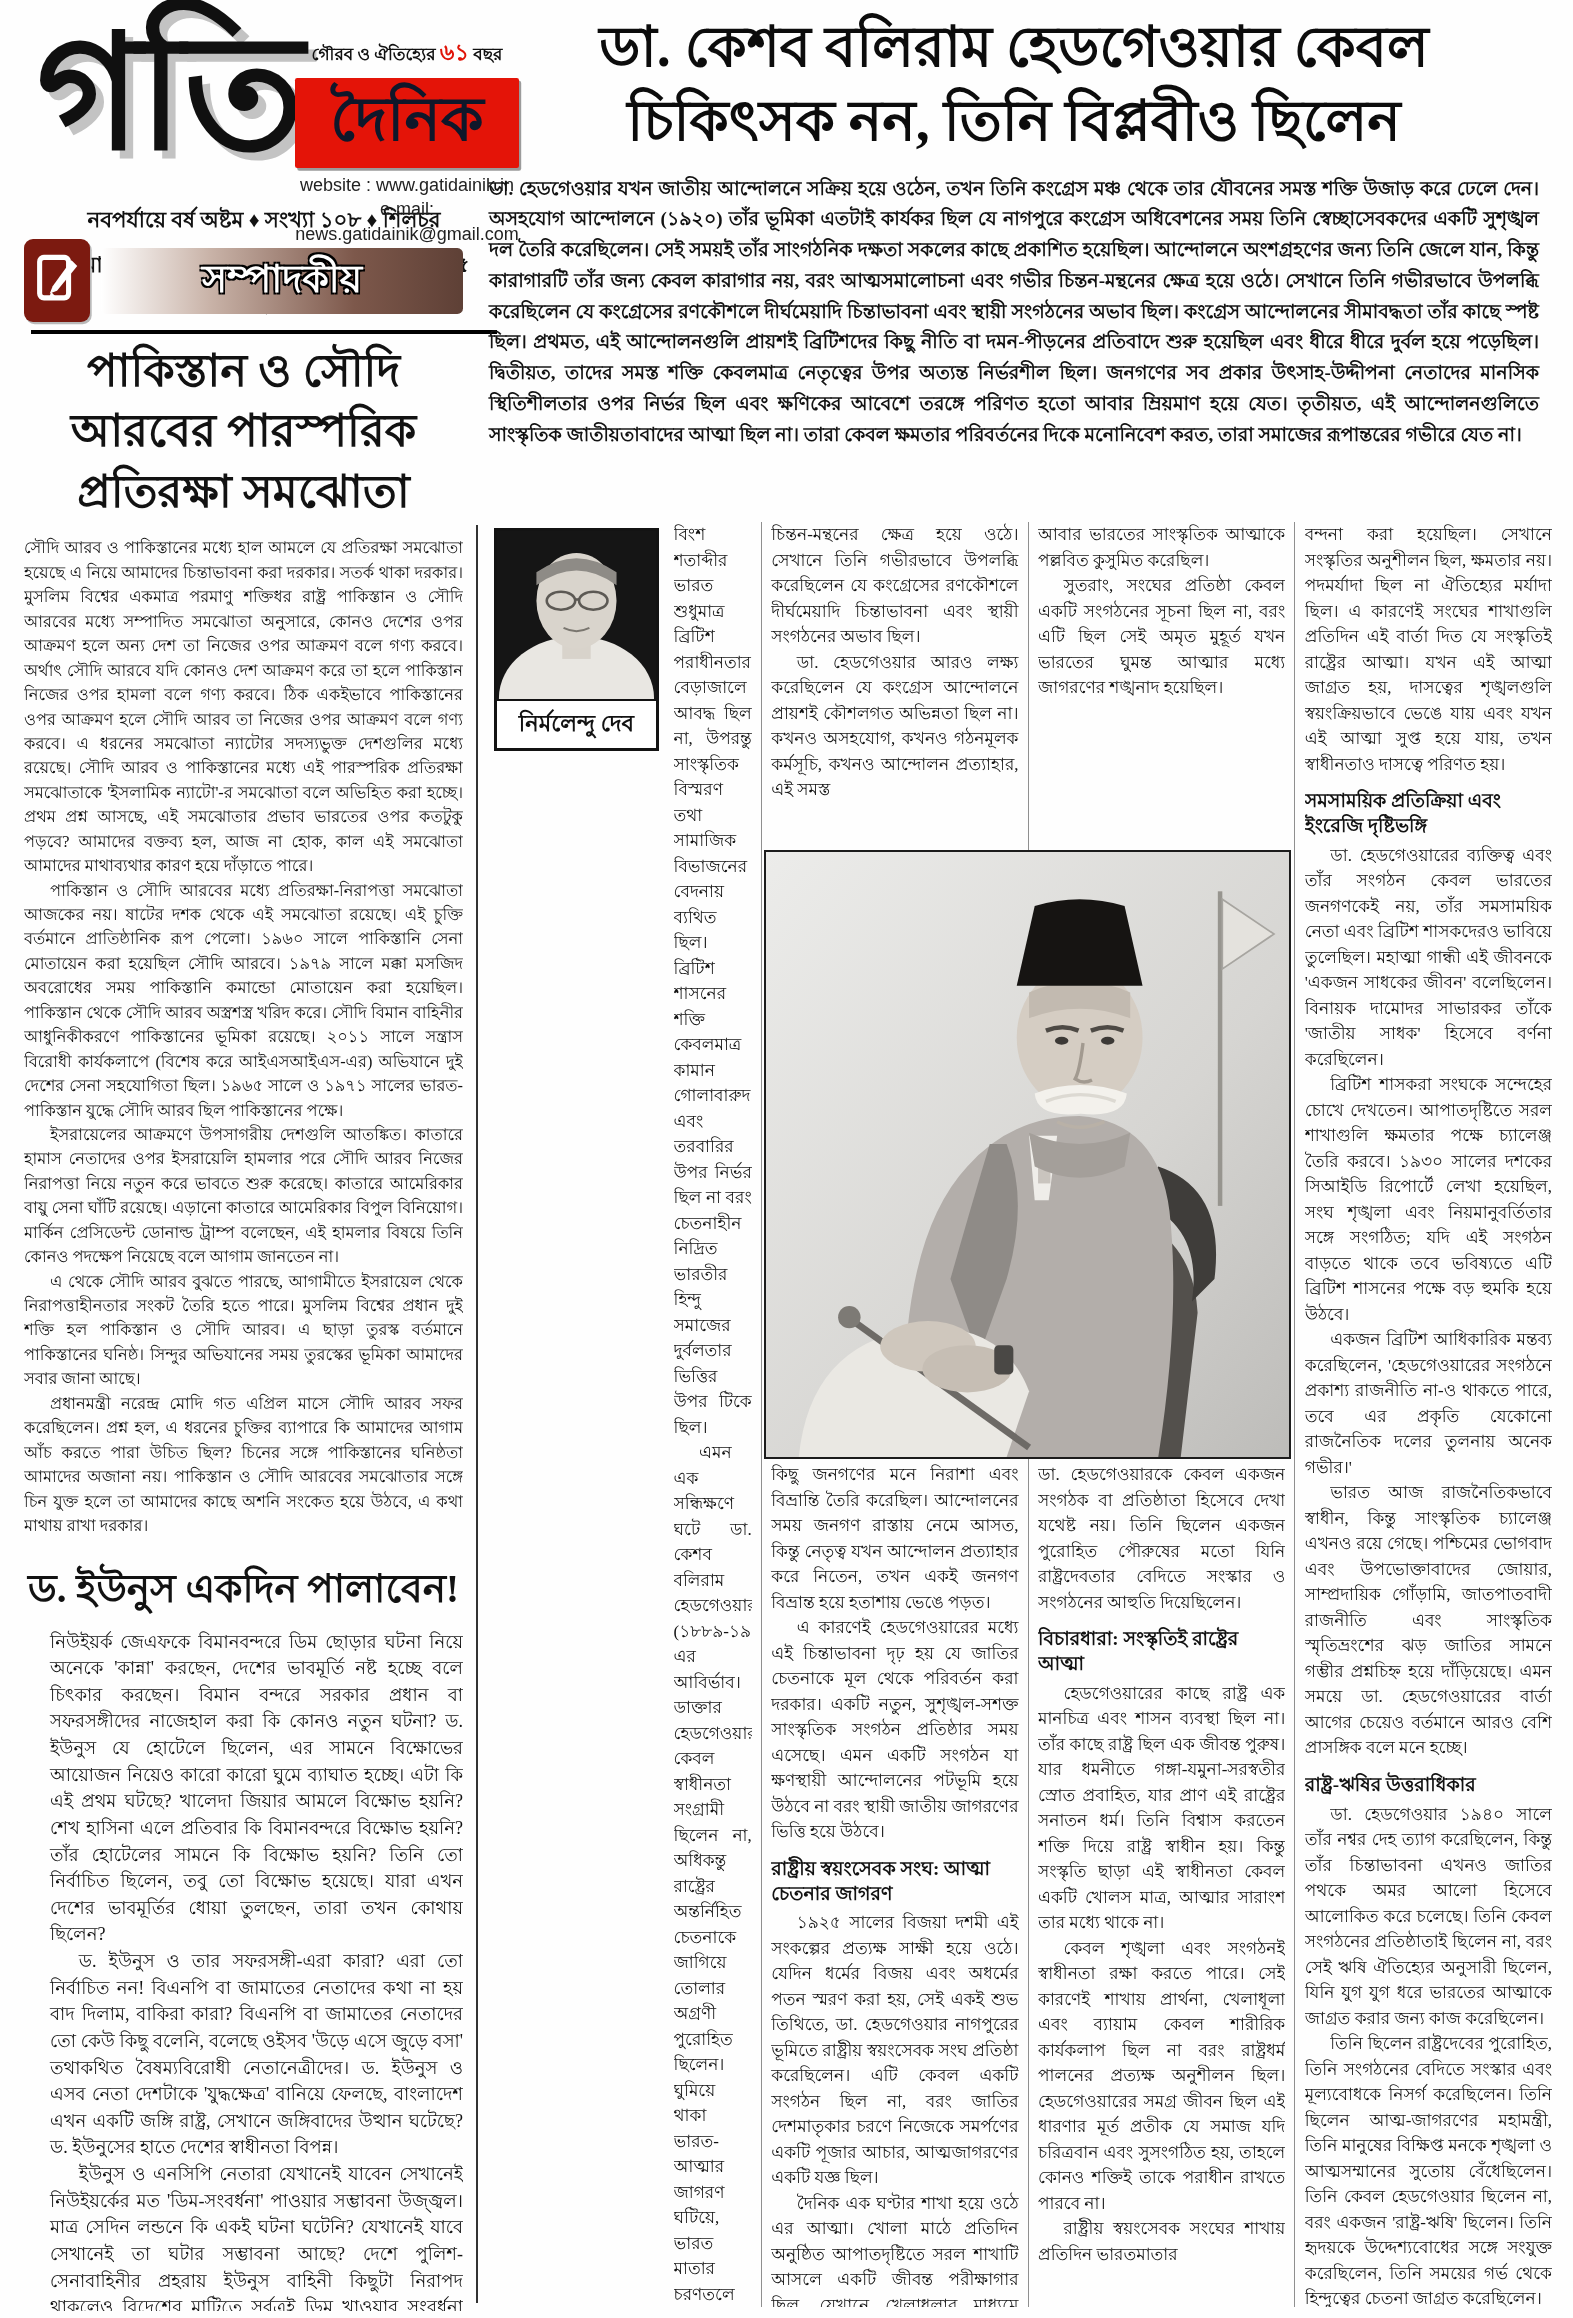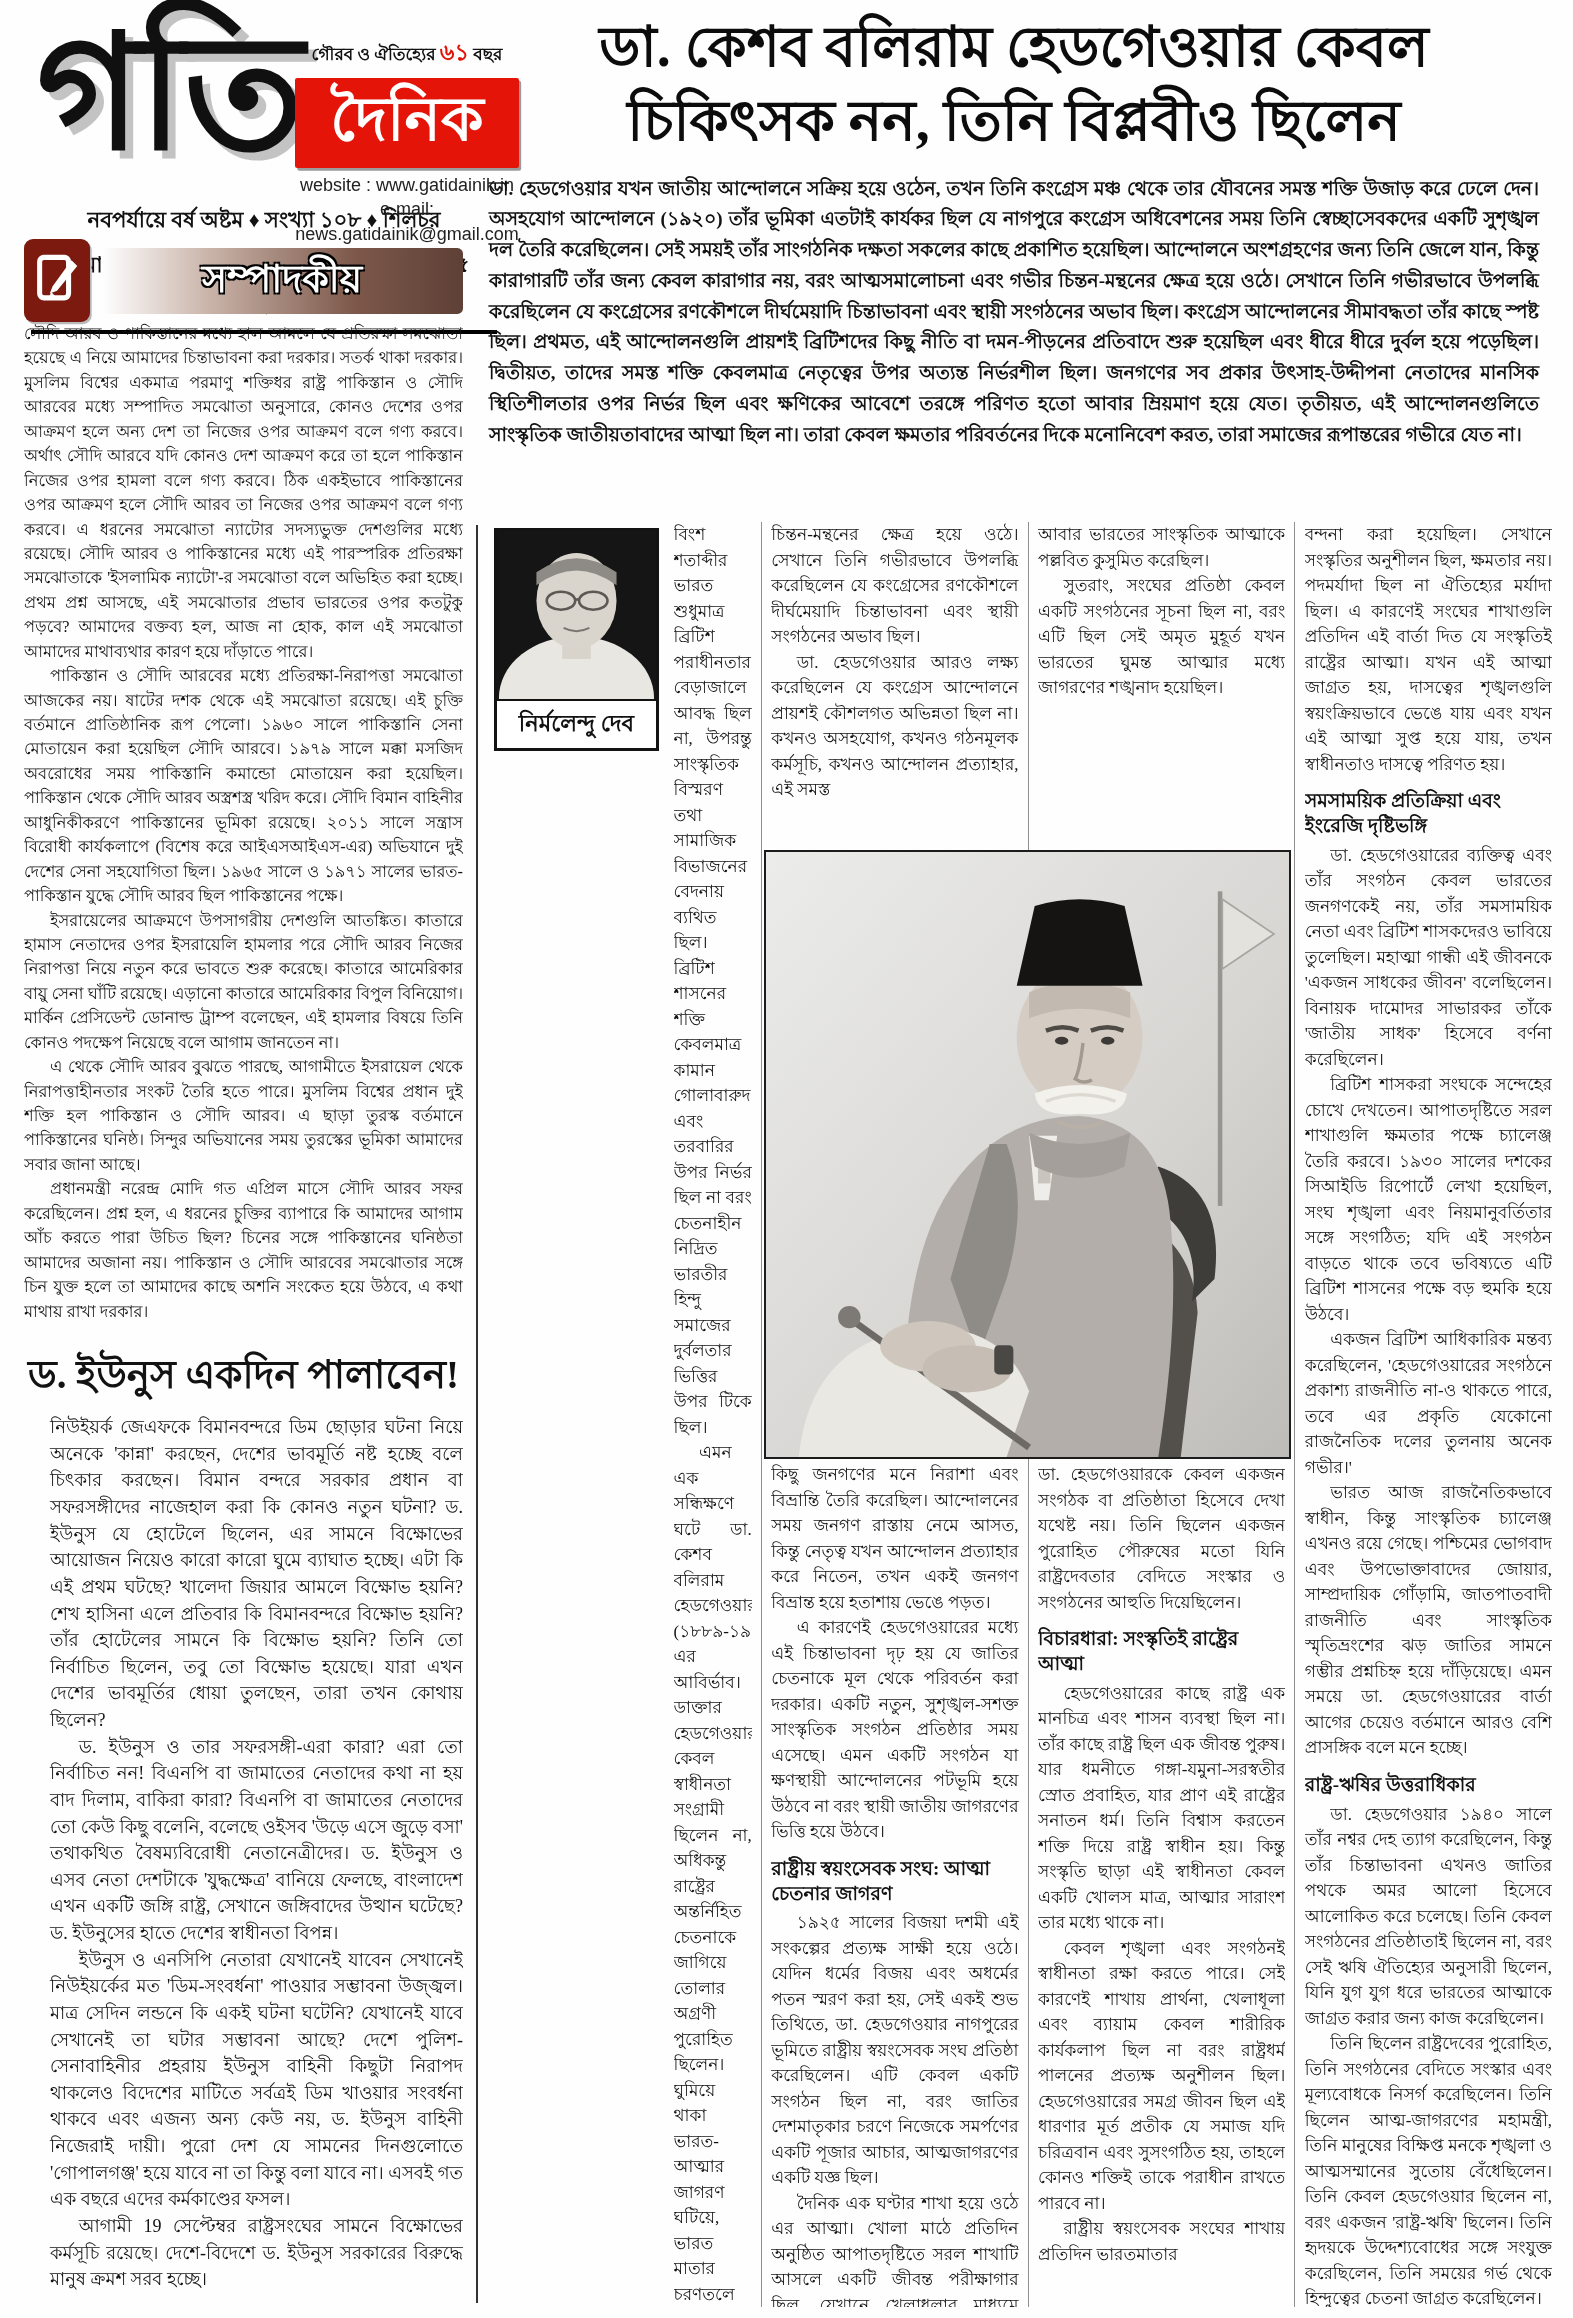--- a/index.html
+++ b/index.html
@@ -15,21 +15,21 @@
   .brand-row { position:relative; height:168px; }
   .brand {
     position:absolute; left:5.6px; top:-5.6px;
     font-size:160px; font-weight:900; line-height:1; letter-spacing:-3.4px;
     color:#101010; text-shadow:7.9px 7.9px 0 #c3c3c3;
   }
   .daily-col { position:absolute; left:264px; top:15.7px; width:224px; text-align:center; }
   .tagline { font-size:17px; font-weight:700; color:#111; white-space:nowrap; }
   .tagline .yrs { color:#e01408; font-size:22.5px; font-weight:900; }
   .daily-box {
-    margin-top:4.5px; background:#e41408; color:#ffffff; font-size:61px; font-weight:900;
+    margin-top:4.5px; background:#e41408; color:#0f172a; font-size:61px; font-weight:900;
     line-height:1.25; border-radius:2.2px; box-shadow:2.2px 2.8px 0 #9b9b9b; padding:4.5px 0 9px;
   }
   .mast-contact { margin-top:5.6px; font-family:"Liberation Sans", sans-serif; font-size:18px; color:#222; line-height:1.35; }
   .edition-lines { margin-top:15.7px; text-align:center; }
   .edition-line { font-size:21.3px; font-weight:700; }
   .date-line { display:inline-block; margin-top:9px; font-size:21.3px; font-weight:700;
                border-bottom:4.5px solid #000; padding:0 14.6px 10px; }
 
   
   #lead-story { position:absolute; left:489px; top:11.2px; width:1050px; }
@@ -131,20 +131,21 @@
         <svg viewBox="0 0 60 76" width="44" height="55" aria-hidden="true">
           <rect x="6" y="6" width="40" height="56" rx="6" fill="none" stroke="#fff" stroke-width="7"></rect>
           <path d="M50 10 L58 18 L30 52 L20 56 L24 46 Z" fill="#fff"></path>
           <path d="M22 54 L18 64 L28 60 Z" fill="#fff"></path>
         </svg>
       </div>
       <div class="ed-bar">
         <span>সম্পাদকীয়</span>
       </div>
     </div>
+    <h2 id="editorial-headline">পাকিস্তান ও সৌদি আরবের পারস্পরিক প্রতিরক্ষা সমঝোতা</h2>
     <div class="ed-body">
         <p class="para">সৌদি আরব ও পাকিস্তানের মধ্যে হাল আমলে যে প্রতিরক্ষা সমঝোতা হয়েছে এ নিয়ে আমাদের চিন্তাভাবনা করা দরকার। সতর্ক থাকা দরকার। মুসলিম বিশ্বের একমাত্র পরমাণু শক্তিধর রাষ্ট্র পাকিস্তান ও সৌদি আরবের মধ্যে সম্পাদিত সমঝোতা অনুসারে, কোনও দেশের ওপর আক্রমণ হলে অন্য দেশ তা নিজের ওপর আক্রমণ বলে গণ্য করবে। অর্থাৎ সৌদি আরবে যদি কোনও দেশ আক্রমণ করে তা হলে পাকিস্তান নিজের ওপর হামলা বলে গণ্য করবে। ঠিক একইভাবে পাকিস্তানের ওপর আক্রমণ হলে সৌদি আরব তা নিজের ওপর আক্রমণ বলে গণ্য করবে। এ ধরনের সমঝোতা ন্যাটোর সদস্যভুক্ত দেশগুলির মধ্যে রয়েছে। সৌদি আরব ও পাকিস্তানের মধ্যে এই পারস্পরিক প্রতিরক্ষা সমঝোতাকে 'ইসলামিক ন্যাটো'-র সমঝোতা বলে অভিহিত করা হচ্ছে। প্রথম প্রশ্ন আসছে, এই সমঝোতার প্রভাব ভারতের ওপর কতটুকু পড়বে? আমাদের বক্তব্য হল, আজ না হোক, কাল এই সমঝোতা আমাদের মাথাব্যথার কারণ হয়ে দাঁড়াতে পারে।</p>
         <p class="para">পাকিস্তান ও সৌদি আরবের মধ্যে প্রতিরক্ষা-নিরাপত্তা সমঝোতা আজকের নয়। ষাটের দশক থেকে এই সমঝোতা রয়েছে। এই চুক্তি বর্তমানে প্রাতিষ্ঠানিক রূপ পেলো। ১৯৬০ সালে পাকিস্তানি সেনা মোতায়েন করা হয়েছিল সৌদি আরবে। ১৯৭৯ সালে মক্কা মসজিদ অবরোধের সময় পাকিস্তানি কমান্ডো মোতায়েন করা হয়েছিল। পাকিস্তান থেকে সৌদি আরব অস্ত্রশস্ত্র খরিদ করে। সৌদি বিমান বাহিনীর আধুনিকীকরণে পাকিস্তানের ভূমিকা রয়েছে। ২০১১ সালে সন্ত্রাস বিরোধী কার্যকলাপে (বিশেষ করে আইএসআইএস-এর) অভিযানে দুই দেশের সেনা সহযোগিতা ছিল। ১৯৬৫ সালে ও ১৯৭১ সালের ভারত-পাকিস্তান যুদ্ধে সৌদি আরব ছিল পাকিস্তানের পক্ষে।</p>
         <p class="para">ইসরায়েলের আক্রমণে উপসাগরীয় দেশগুলি আতঙ্কিত। কাতারে হামাস নেতাদের ওপর ইসরায়েলি হামলার পরে সৌদি আরব নিজের নিরাপত্তা নিয়ে নতুন করে ভাবতে শুরু করেছে। কাতারে আমেরিকার বায়ু সেনা ঘাঁটি রয়েছে। এড়ানো কাতারে আমেরিকার বিপুল বিনিয়োগ। মার্কিন প্রেসিডেন্ট ডোনাল্ড ট্রাম্প বলেছেন, এই হামলার বিষয়ে তিনি কোনও পদক্ষেপ নিয়েছে বলে আগাম জানতেন না।</p>
         <p class="para">এ থেকে সৌদি আরব বুঝতে পারছে, আগামীতে ইসরায়েল থেকে নিরাপত্তাহীনতার সংকট তৈরি হতে পারে। মুসলিম বিশ্বের প্রধান দুই শক্তি হল পাকিস্তান ও সৌদি আরব। এ ছাড়া তুরস্ক বর্তমানে পাকিস্তানের ঘনিষ্ঠ। সিন্দুর অভিযানের সময় তুরস্কের ভূমিকা আমাদের সবার জানা আছে।</p>
         <p class="para">প্রধানমন্ত্রী নরেন্দ্র মোদি গত এপ্রিল মাসে সৌদি আরব সফর করেছিলেন। প্রশ্ন হল, এ ধরনের চুক্তির ব্যাপারে কি আমাদের আগাম আঁচ করতে পারা উচিত ছিল? চিনের সঙ্গে পাকিস্তানের ঘনিষ্ঠতা আমাদের অজানা নয়। পাকিস্তান ও সৌদি আরবের সমঝোতার সঙ্গে চিন যুক্ত হলে তা আমাদের কাছে অশনি সংকেত হয়ে উঠবে, এ কথা মাথায় রাখা দরকার।</p>
       </div>
 
     <div id="opinion">
       <h2 id="opinion-headline">ড. ইউনুস একদিন পালাবেন!</h2>

